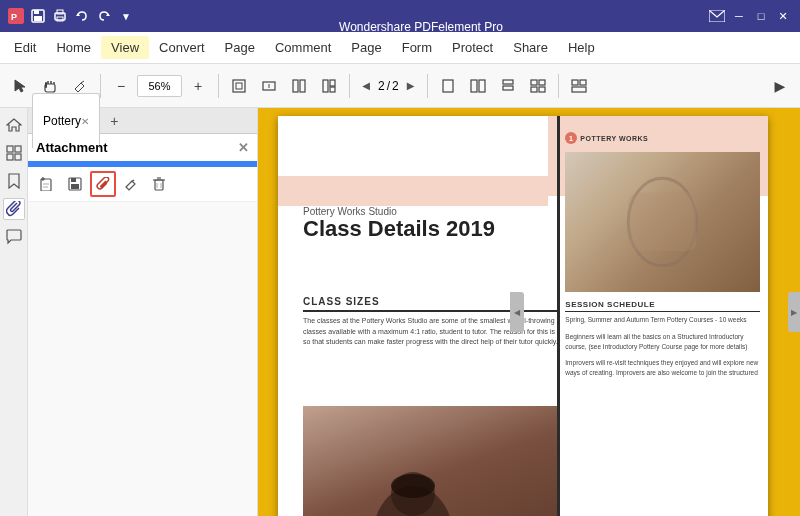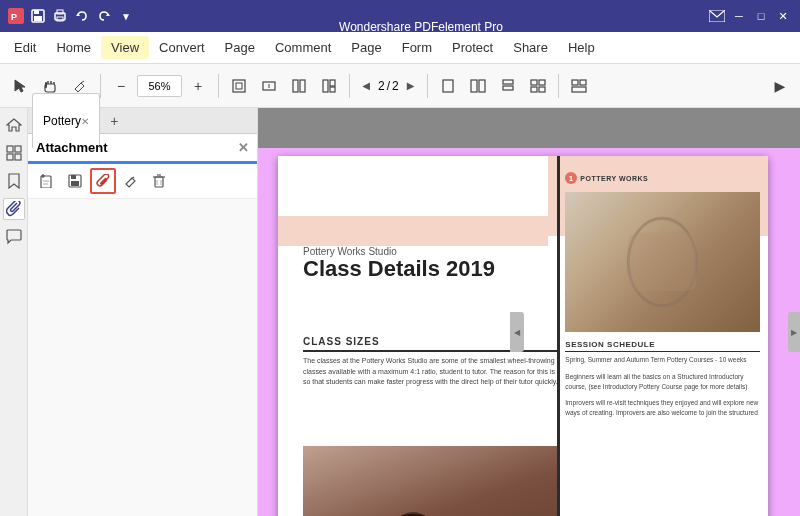--- a/index.html
+++ b/index.html
@@ -94,21 +94,21 @@
       background: #fff;
       border-right: 1px solid #ddd;
       display: flex;
       flex-direction: column;
     }
     #attachment-header {
       display: flex;
       align-items: center;
       justify-content: space-between;
       padding: 6px 8px;
-      border-bottom: 3px solid #3b82f6;
+      border-bottom: 6px solid #3b82f6;
       font-weight: 600;
       font-size: 13px;
     }
     #attachment-toolbar {
       display: flex;
       align-items: center;
       padding: 4px 6px;
       gap: 2px;
       border-bottom: 1px solid #eee;
     }
@@ -150,22 +150,21 @@
       overflow: hidden;
       position: relative;
       display: flex;
       flex-direction: column;
     }
 
     #doc-scroll {
       flex: 1;
       overflow: hidden;
       position: relative;
-      background: #f0abfc;
-      margin-top: 40px;
+      background: #eab308;
     }
 
     
     .pdf-page {
       position: absolute;
       background: white;
       box-shadow: 0 2px 8px rgba(0,0,0,0.4);
     }
     .pink-rect {
       position: absolute;

